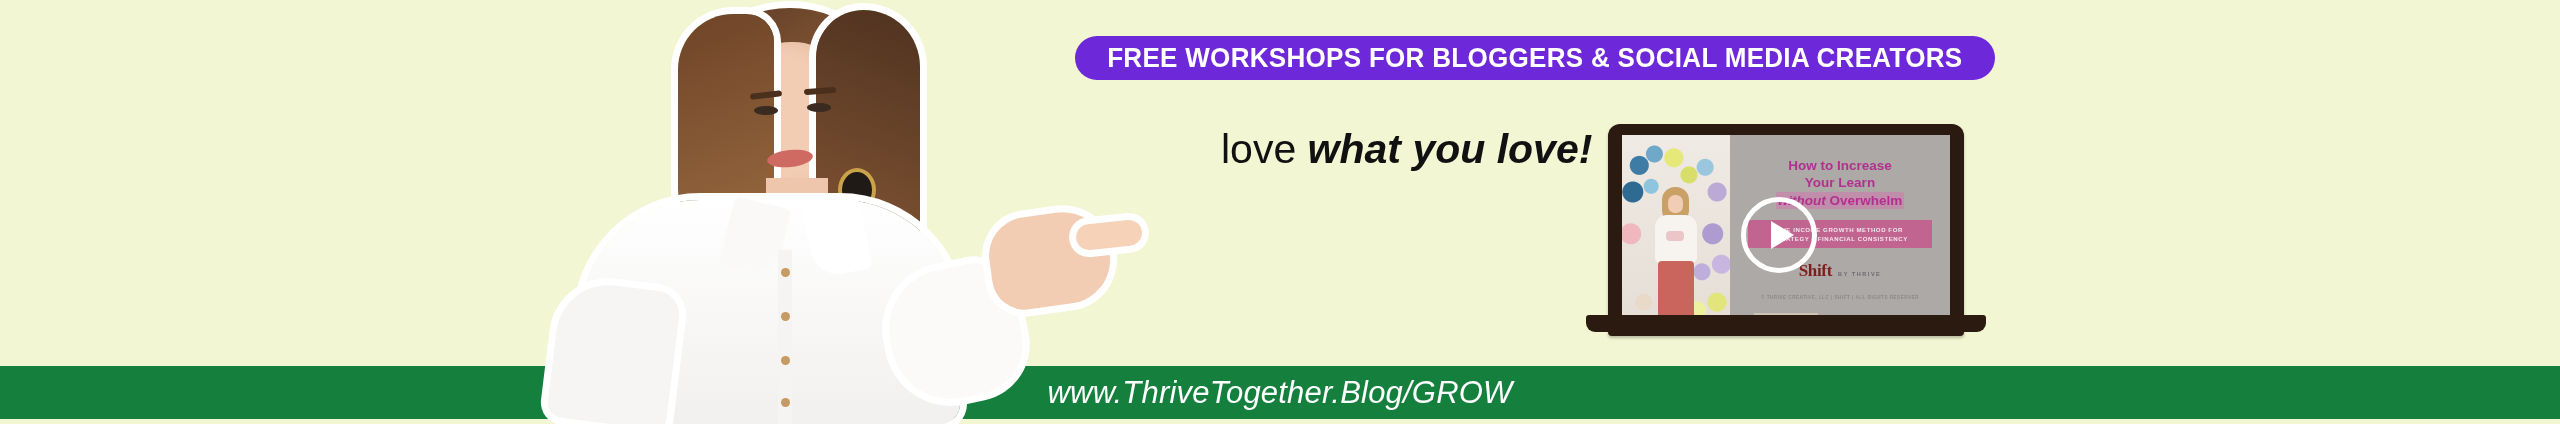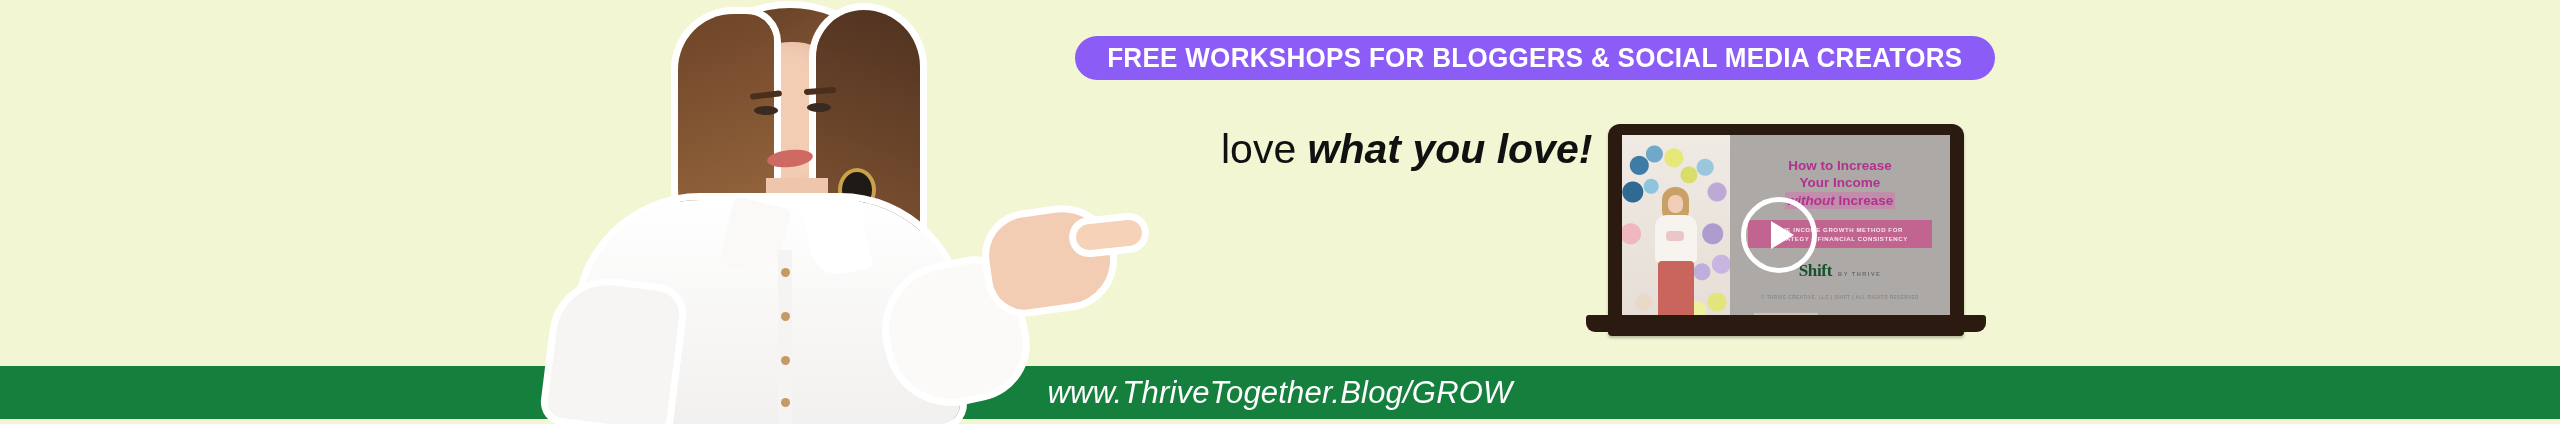--- a/index.html
+++ b/index.html
@@ -19,21 +19,21 @@
     z-index:3;
   }
   .url-text{
     color:#FFFFFF;font-style:italic;font-weight:400;
     font-size:31px;letter-spacing:.2px;white-space:nowrap;
   }
 
   
   .pill{
     position:absolute;left:1075px;top:36px;width:920px;height:44px;
-    background:#8b5cf6;border-radius:22px;
+    background:#6d28d9;border-radius:22px;
     display:flex;align-items:center;justify-content:center;
     z-index:4;
   }
   .pill-text{
     color:#FFFFFF;font-weight:bold;font-size:28px;
     letter-spacing:.3px;white-space:nowrap;
     transform:scaleX(.93);transform-origin:center;
   }
 
   
@@ -131,21 +131,21 @@
   }
   .slide-sub span{
     color:#F4E6EE;font-size:6.1px;font-weight:bold;letter-spacing:.55px;
     text-align:center;line-height:1.55;
   }
   .slide-logo{
     position:absolute;left:0;top:126px;width:220px;
     display:flex;align-items:baseline;justify-content:center;gap:6px;
   }
   .slide-logo .mark{
-    color:#14532d;font-family:"Liberation Serif", serif;
+    color:#7f1d1d;font-family:"Liberation Serif", serif;
     font-weight:bold;font-size:17px;letter-spacing:-.3px;
   }
   .slide-logo .by{
     color:#6A6A72;font-size:5.6px;font-weight:bold;letter-spacing:1.5px;
   }
   .slide-copy{
     position:absolute;left:0;top:160px;width:220px;text-align:center;
     color:#8A8A8A;font-size:4.6px;font-weight:bold;letter-spacing:.5px;
   }
 
@@ -310,22 +310,22 @@
             <div class="pp-face"></div>
             <div class="pp-top"></div>
             <div class="pp-logo"></div>
             <div class="pp-skirt"></div>
           </div>
         </div>
 
         <div class="slide-content">
           <div class="slide-title">
             <div>How to Increase</div>
-            <div>Your Income</div>
-            <div><span class="ln3"><span class="it">without</span><span> Increase</span></span></div>
+            <div>Your Learn</div>
+            <div><span class="ln3"><span class="it">without</span><span> Overwhelm</span></span></div>
           </div>
 
           <div class="slide-sub">
             <span><span>THE INCOME GROWTH METHOD FOR</span><br><span>STRATEGY + FINANCIAL CONSISTENCY</span></span>
           </div>
 
           <div class="slide-logo">
             <span class="mark">Shift</span>
             <span class="by">BY THRIVE</span>
           </div>

